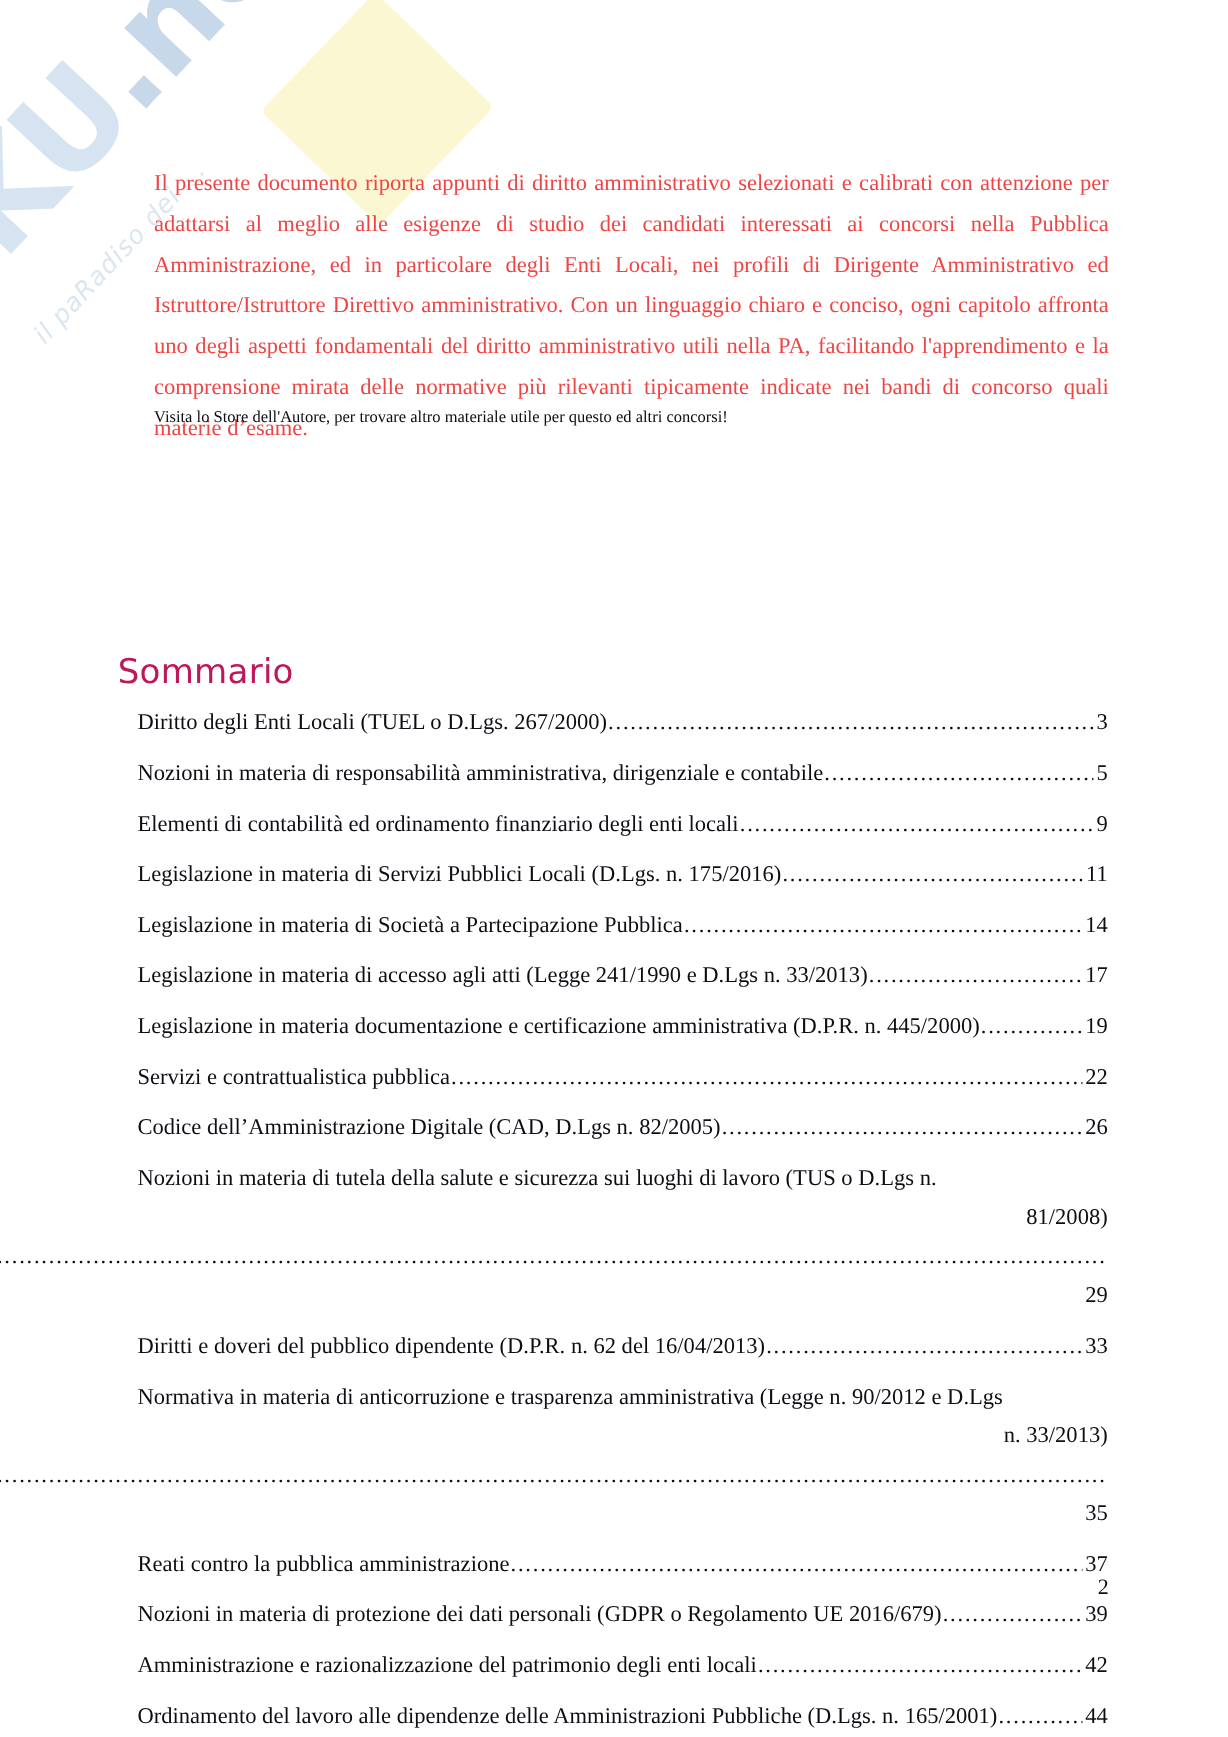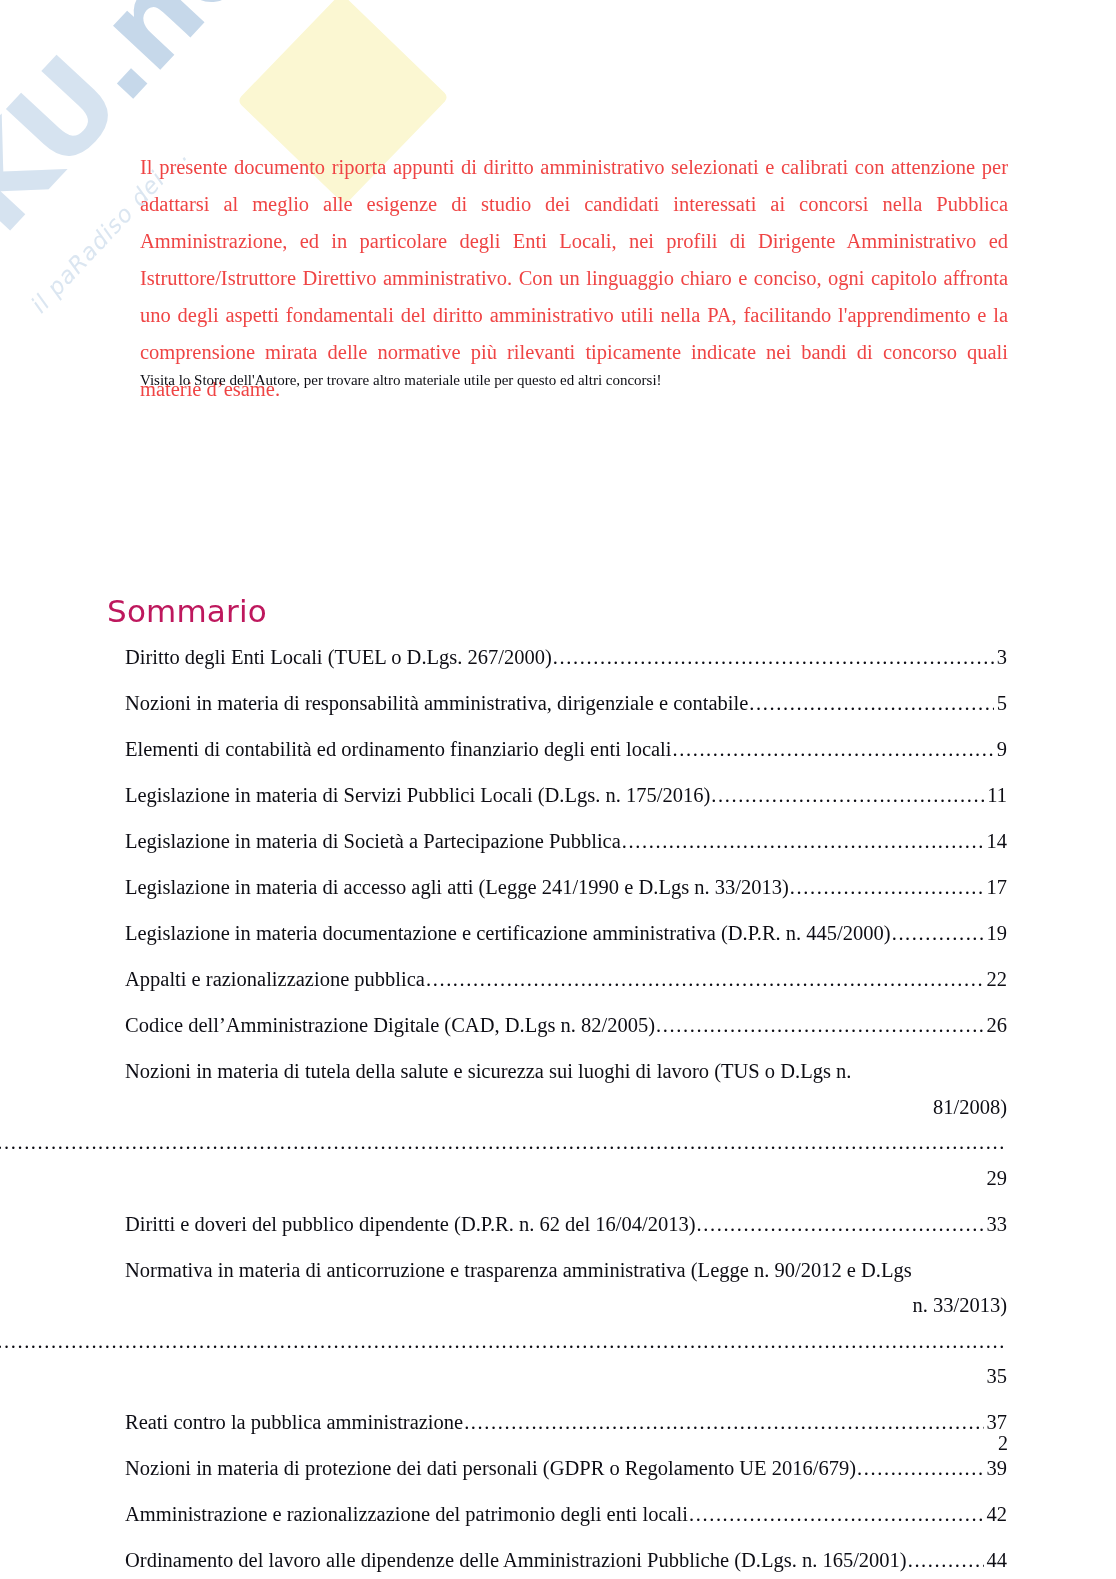--- a/index.html
+++ b/index.html
@@ -223,21 +223,21 @@
           <span class="toc-label">Legislazione in materia di accesso agli atti (Legge 241/1990  e D.Lgs n. 33/2013)</span>
           <span class="toc-dots">..................................................................................................................................................................</span>
           <span class="toc-page">17</span>
         </div>
         <div class="toc-entry">
           <span class="toc-label">Legislazione in materia documentazione e certificazione amministrativa (D.P.R. n. 445/2000)</span>
           <span class="toc-dots">..................................................................................................................................................................</span>
           <span class="toc-page">19</span>
         </div>
         <div class="toc-entry">
-          <span class="toc-label">Appalti e razionalizzazione pubblica</span>
+          <span class="toc-label">Servizi e contrattualistica pubblica</span>
           <span class="toc-dots">..................................................................................................................................................................</span>
           <span class="toc-page">22</span>
         </div>
         <div class="toc-entry">
           <span class="toc-label">Codice dell’Amministrazione Digitale (CAD, D.Lgs n. 82/2005)</span>
           <span class="toc-dots">..................................................................................................................................................................</span>
           <span class="toc-page">26</span>
         </div>
         <div class="toc-entry wrap">
           <div class="toc-label">Nozioni in materia di tutela della salute e sicurezza sui luoghi di lavoro (TUS o D.Lgs n.</div>

